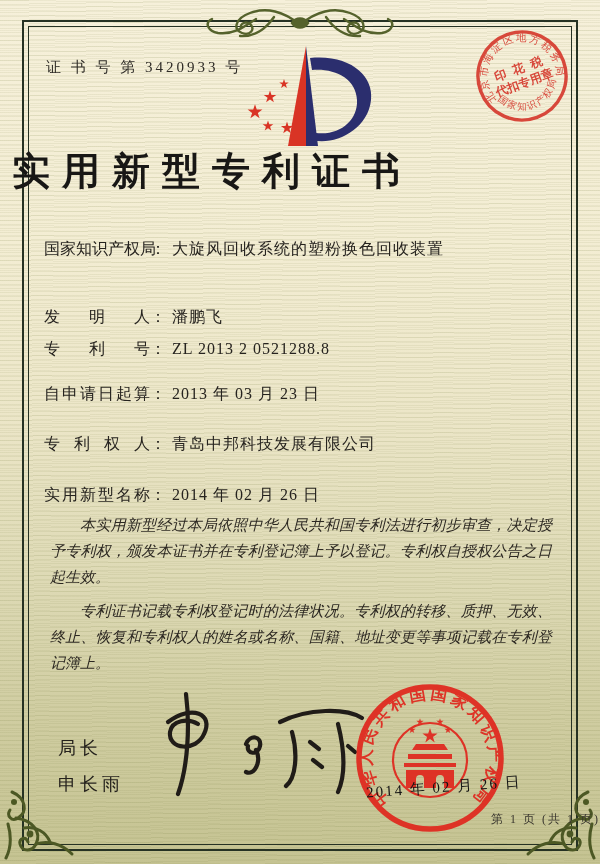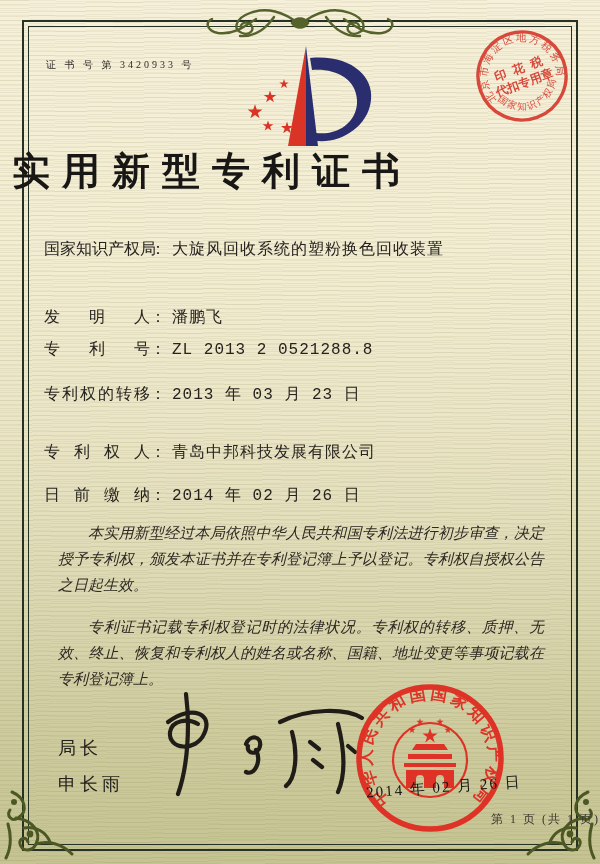--- a/index.html
+++ b/index.html
@@ -10,30 +10,30 @@
   }
   .guilloche{
     position:absolute; inset:0; pointer-events:none;
     background:
       repeating-linear-gradient(179deg, rgba(120,128,66,.10) 0 1px, transparent 1px 4px),
       repeating-linear-gradient(181deg, rgba(120,128,66,.08) 0 1px, transparent 1px 5px);
   }
   .b-outer{position:absolute; left:22px; top:20px; right:22px; bottom:13px; border:2px solid #263223;}
   .b-inner{position:absolute; left:28px; top:26px; right:28px; bottom:19px; border:1px solid #263223;}
   .abs{position:absolute;}
-  .cert-no{left:46px; top:58px; font-size:10px; letter-spacing:3px; color:#2e2b26;}
+  .cert-no{left:46px; top:58px; font-size:15px; letter-spacing:3px; color:#2e2b26;}
   .title{left:0; right:0; top:146px; text-align:left; font-size:38px; font-weight:bold;
          letter-spacing:12px; color:#181715; text-indent:12px;}
   .frow{left:44px; right:40px; font-size:16px; color:#26231f; white-space:nowrap;}
   .flabel{display:inline-block; width:106px; text-align:justify; text-align-last:justify; vertical-align:top;}
   .fcolon{display:inline-block; margin-right:6px;}
-  .fvalue{letter-spacing:1px;font-family:Liberation Mono, monospace;}
+  .fvalue{letter-spacing:1px;}
   .body-text{left:42px; right:40px; top:504px; font-size:15px; line-height:26px;
              color:#2c2822; text-align:justify; font-style:italic;}
-  .body-text p{margin:16px; text-indent:2em;}
+  .body-text p{margin:8px; text-indent:2em;}
   .officer{left:58px; top:736px; font-size:18px; color:#24211c; letter-spacing:4px;}
   .officer div{margin-bottom:12px;}
   .footer{left:16px; right:0; top:811px; text-align:right; font-size:12px; letter-spacing:2px; color:#3a372f;}
   .seal-date{left:366px; top:778px; font-size:15px; letter-spacing:2px; color:#141414; transform:rotate(-4deg);}
   svg text{font-family:"Liberation Serif","DejaVu Serif",serif;}
 </style>
 </head>
 <body>
 
 <div class="page">
@@ -117,27 +117,27 @@
   <div class="abs frow" style="top:239px;">
     <span class="flabel">国家知识产权局</span><span class="fcolon">：</span><span class="fvalue">大旋风回收系统的塑粉换色回收装置</span>
   </div>
   <div class="abs frow" style="top:291px;margin-top:16px;">
     <span class="flabel">发明人</span><span class="fcolon">：</span><span class="fvalue">潘鹏飞</span>
   </div>
   <div class="abs frow" style="top:339px;">
     <span class="flabel">专利号</span><span class="fcolon">：</span><span class="fvalue">ZL 2013 2 0521288.8</span>
   </div>
   <div class="abs frow" style="top:384px;">
-    <span class="flabel">专利权的转移</span><span class="fcolon">：</span><span class="fvalue">2013 年 03 月 23 日</span>
+    <span class="flabel">自申请日起算</span><span class="fcolon">：</span><span class="fvalue">2013 年 03 月 23 日</span>
   </div>
-  <div class="abs frow" style="top:434px;margin-top:8px;">
+  <div class="abs frow" style="top:434px;">
     <span class="flabel">专利权人</span><span class="fcolon">：</span><span class="fvalue">青岛中邦科技发展有限公司</span>
   </div>
   <div class="abs frow" style="top:485px;">
-    <span class="flabel">日前缴纳</span><span class="fcolon">：</span><span class="fvalue">2014 年 02 月 26 日</span>
+    <span class="flabel">实用新型名称</span><span class="fcolon">：</span><span class="fvalue">2014 年 02 月 26 日</span>
   </div>
 
   <div class="abs body-text">
     <p>本实用新型经过本局依照中华人民共和国专利法进行初步审查，决定授予专利权，颁发本证书并在专利登记簿上予以登记。专利权自授权公告之日起生效。</p>
     <p>专利证书记载专利权登记时的法律状况。专利权的转移、质押、无效、终止、恢复和专利权人的姓名或名称、国籍、地址变更等事项记载在专利登记簿上。</p>
   </div>
 
   <div class="abs officer">
     <div>局长</div>
     <div>申长雨</div>

